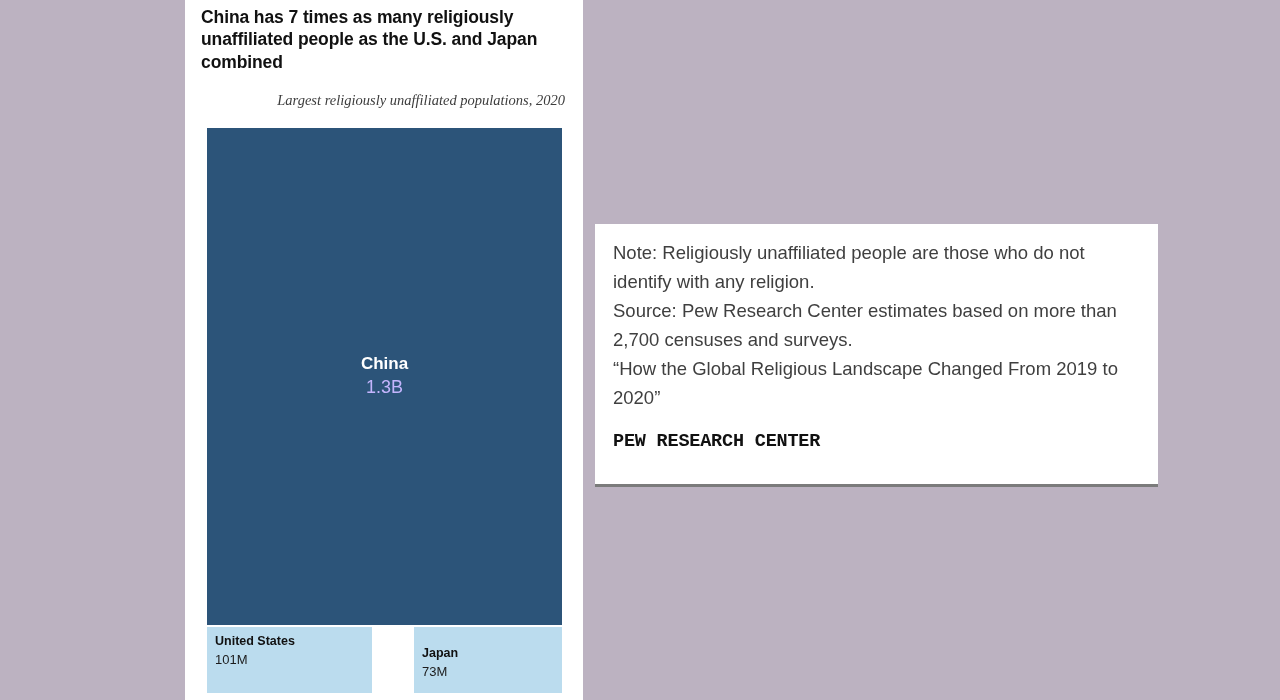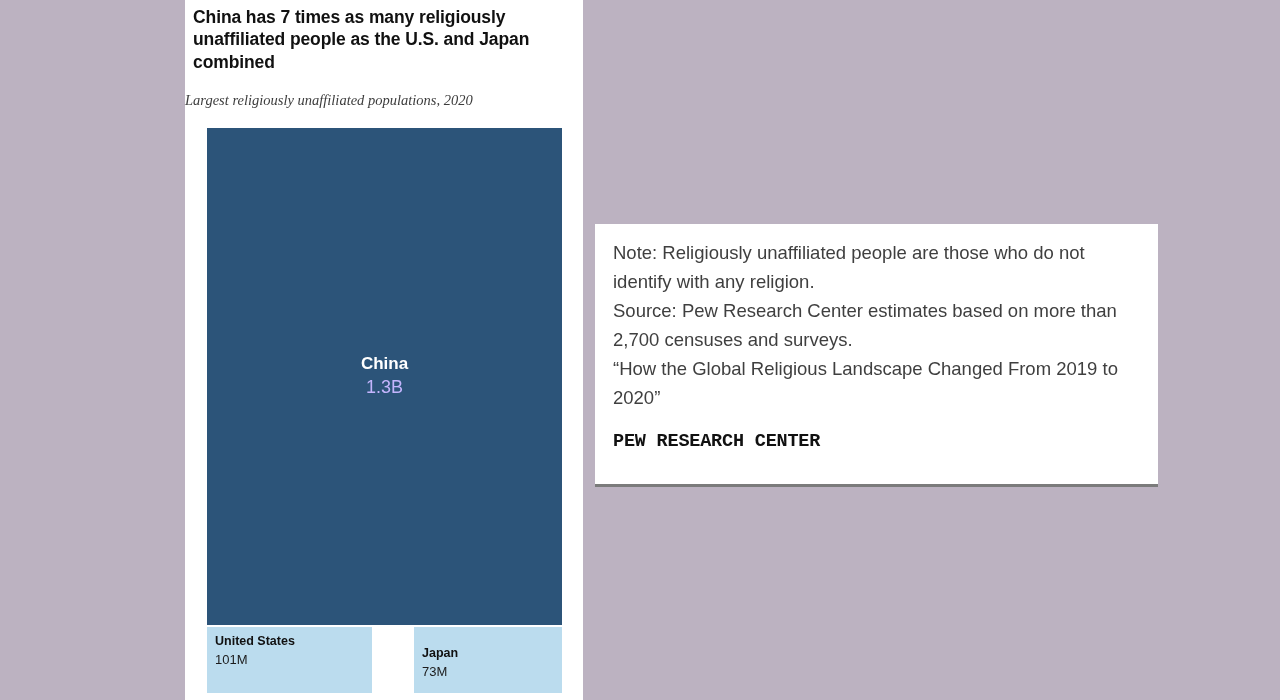--- a/index.html
+++ b/index.html
@@ -22,39 +22,40 @@
     top: 0;
     width: 398px;
     height: 700px;
     background: #ffffff;
     box-sizing: border-box;
     padding: 0;
   }
 
   #chart-title {
     position: absolute;
-    left: 8px;
+    left: 16px;
     top: 6px;
     width: 380px;
     font-size: 17.5px;
     font-weight: bold;
     line-height: 1.28;
     color: #111111;
     letter-spacing: -0.1px;
   }
 
   #chart-subtitle {
     position: absolute;
     left: 0px;
     top: 92px;
     width: 380px;
     font-family: "Liberation Serif", serif;
     font-style: italic;
     font-size: 14.5px;
     color: #3d3d3d;
+    text-align: right;
   }
 
   
   #treemap {
     position: absolute;
     left: 22px;
     top: 128px;
     width: 355px;
     height: 565px;
   }

